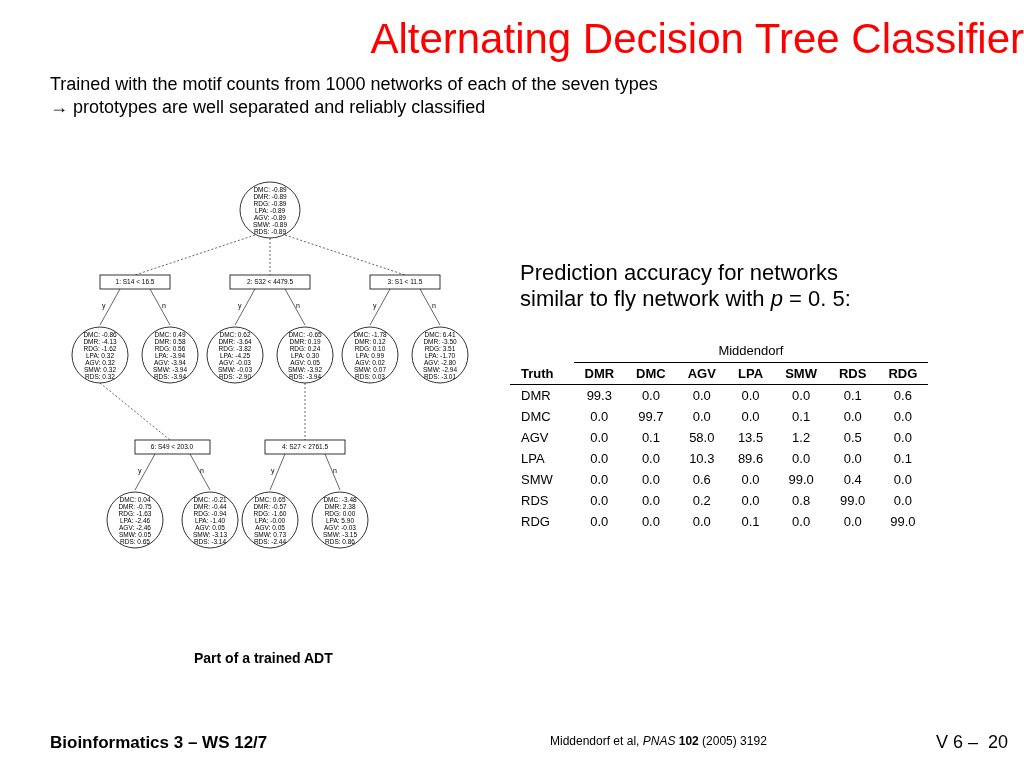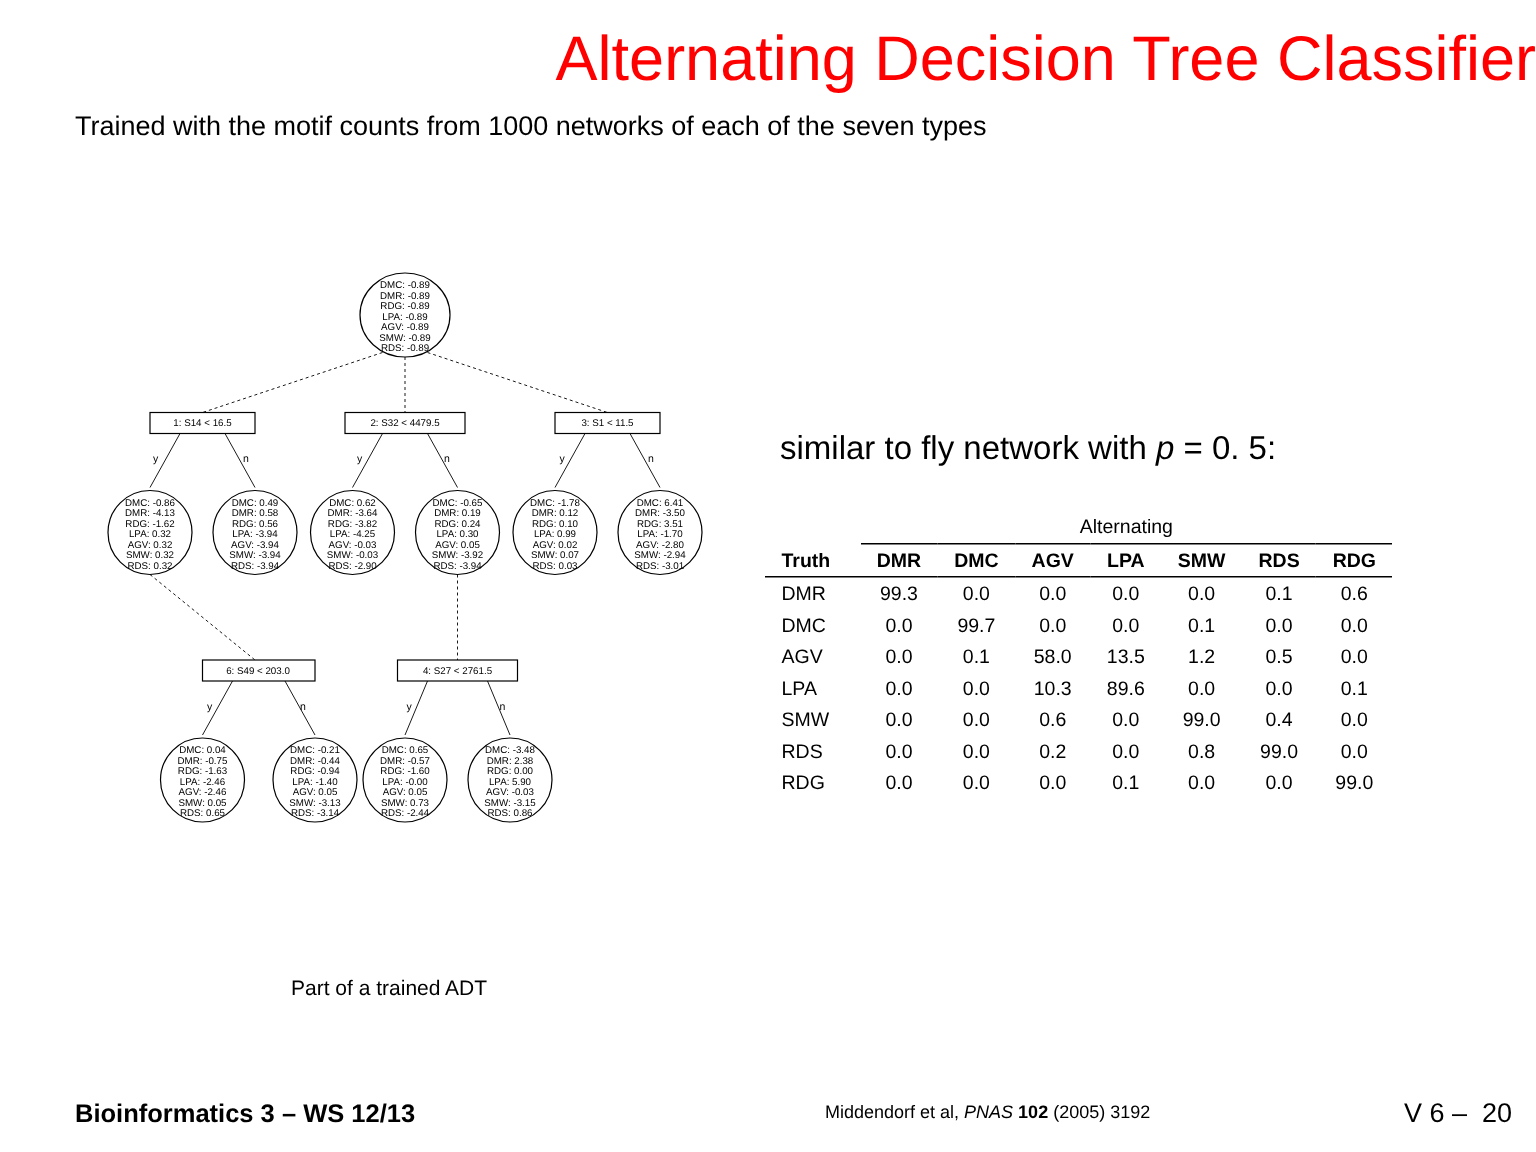--- a/index.html
+++ b/index.html
@@ -1,19 +1,19 @@
 <!DOCTYPE html>
 <html><head>
 <meta charset="utf-8">
 <style>
 body { margin: 0; padding: 0; font-family: Arial, sans-serif; width: 1024px; height: 768px; position: relative; background: white; }
 .title { color: red; font-size: 42px; text-align: right; padding-top: 15px; font-weight: normal; }
 .subtitle { font-size: 18px; padding: 10px 50px 0 50px; line-height: 1.3; }
 .tree-area { position: absolute; left: 60px; top: 180px; width: 420px; }
-.tree-caption { position: absolute; left: 170px; top: 650px; font-size: 14px; font-weight: normal; padding-left: 24px; }
+.tree-caption { position: absolute; left: 170px; top: 650px; font-size: 14px; font-weight: bold; padding-left: 24px; }
 .right-text { position: absolute; left: 520px; top: 260px; font-size: 22px; width: 470px; }
 .table-area { position: absolute; left: 510px; top: 340px; font-size: 13px; }
 .table-area table { border-collapse: collapse; }
 .table-area th, .table-area td { padding: 3px 11px; text-align: center; }
 .table-area th { border-bottom: 1px solid #000; }
 .table-area td.rowhead { text-align: left; padding-right: 20px; }
 .footer-left { position: absolute; left: 50px; bottom: 15px; font-size: 17px; font-weight: bold; }
 .footer-mid { position: absolute; left: 550px; bottom: 20px; font-size: 12px; }
 .footer-right { position: absolute; right: 16px; bottom: 15px; font-size: 18px; }
 .italic { font-style: italic; }
@@ -24,20 +24,21 @@
 .yn-text { font-size: 7px; }
 .edge { stroke: black; stroke-width: 0.6; fill: none; }
 .edge-dotted { stroke: black; stroke-width: 0.6; fill: none; stroke-dasharray: 2,2; }
 </style>
 </head>
 <body>
 
 <div class="title">Alternating Decision Tree Classifier</div>
 <div class="subtitle">
   <span>Trained with the motif counts from 1000 networks of each of the seven types</span><br>
+  <span>→ prototypes are well separated and reliably classified</span>
 </div>
 
 <div class="tree-area">
 <svg class="tree-svg" viewBox="0 0 420 440">
 
   <ellipse class="node-ellipse" cx="210" cy="30" rx="30" ry="28"></ellipse>
   <text class="node-text" x="210" y="12" text-anchor="middle"><tspan x="210" dy="0">DMC: -0.89</tspan><tspan x="210" dy="7">DMR: -0.89</tspan><tspan x="210" dy="7">RDG: -0.89</tspan><tspan x="210" dy="7">LPA: -0.89</tspan><tspan x="210" dy="7">AGV: -0.89</tspan><tspan x="210" dy="7">SMW: -0.89</tspan><tspan x="210" dy="7">RDS: -0.89</tspan></text>
 
   <line class="edge-dotted" x1="195" y1="55" x2="75" y2="95"></line>
   <line class="edge-dotted" x1="210" y1="58" x2="210" y2="95"></line>
@@ -100,30 +101,30 @@
   <ellipse class="node-ellipse" cx="210" cy="340" rx="28" ry="28"></ellipse>
       <text class="node-text" x="210" y="322" text-anchor="middle"><tspan x="210" dy="0">DMC: 0.65</tspan><tspan x="210" dy="7">DMR: -0.57</tspan><tspan x="210" dy="7">RDG: -1.60</tspan><tspan x="210" dy="7">LPA: -0.00</tspan><tspan x="210" dy="7">AGV: 0.05</tspan><tspan x="210" dy="7">SMW: 0.73</tspan><tspan x="210" dy="7">RDS: -2.44</tspan></text>
   <ellipse class="node-ellipse" cx="280" cy="340" rx="28" ry="28"></ellipse>
       <text class="node-text" x="280" y="322" text-anchor="middle"><tspan x="280" dy="0">DMC: -3.48</tspan><tspan x="280" dy="7">DMR: 2.38</tspan><tspan x="280" dy="7">RDG: 0.00</tspan><tspan x="280" dy="7">LPA: 5.90</tspan><tspan x="280" dy="7">AGV: -0.03</tspan><tspan x="280" dy="7">SMW: -3.15</tspan><tspan x="280" dy="7">RDS: 0.86</tspan></text>
 </svg>
 </div>
 
 <div class="tree-caption">Part of a trained ADT</div>
 
 <div class="right-text">
-  <br>
+  <span>Prediction accuracy for networks</span><br>
   <span>similar to fly network with </span><span class="italic">p</span><span> = 0. 5:</span>
 </div>
 
 <div class="table-area">
 <table id="conf-table">
       <tbody>
         <tr>
           <td></td>
-          <td colspan="7" style="text-align:center;border-bottom:1px solid black;padding-bottom:4px">Alternating</td>
+          <td colspan="7" style="text-align:center;border-bottom:1px solid black;padding-bottom:4px">Middendorf</td>
         </tr>
         <tr>
           <th style="text-align:right;padding-right:20px">Truth</th>
           <th>DMR</th>
           <th>DMC</th>
           <th>AGV</th>
           <th>LPA</th>
           <th>SMW</th>
           <th>RDS</th>
           <th>RDG</th>
@@ -195,19 +196,19 @@
           <td>0.0</td>
           <td>0.1</td>
           <td>0.0</td>
           <td>0.0</td>
           <td>99.0</td>
         </tr>
       </tbody>
     </table>
 </div>
 
-<div class="footer-left">Bioinformatics 3 – WS 12/13</div>
+<div class="footer-left">Bioinformatics 3 – WS 12/7</div>
 <div class="footer-mid">
   <span>Middendorf et al, </span><span class="italic">PNAS</span><b><span> 102</span></b><span> (2005) 3192</span>
 </div>
 <div class="footer-right">
   <span>V 6  –</span>&nbsp;&nbsp;<span>20</span>
 </div>
 
 </body></html>

